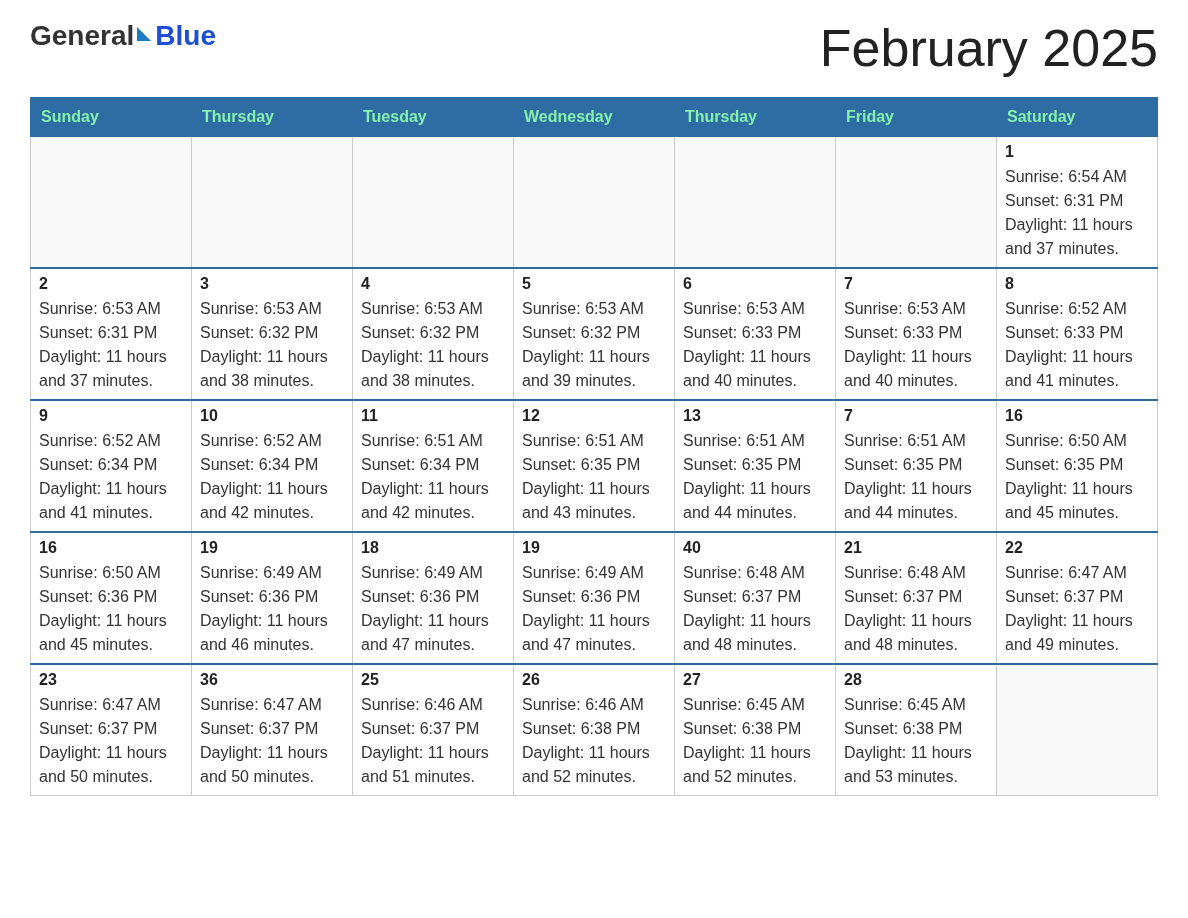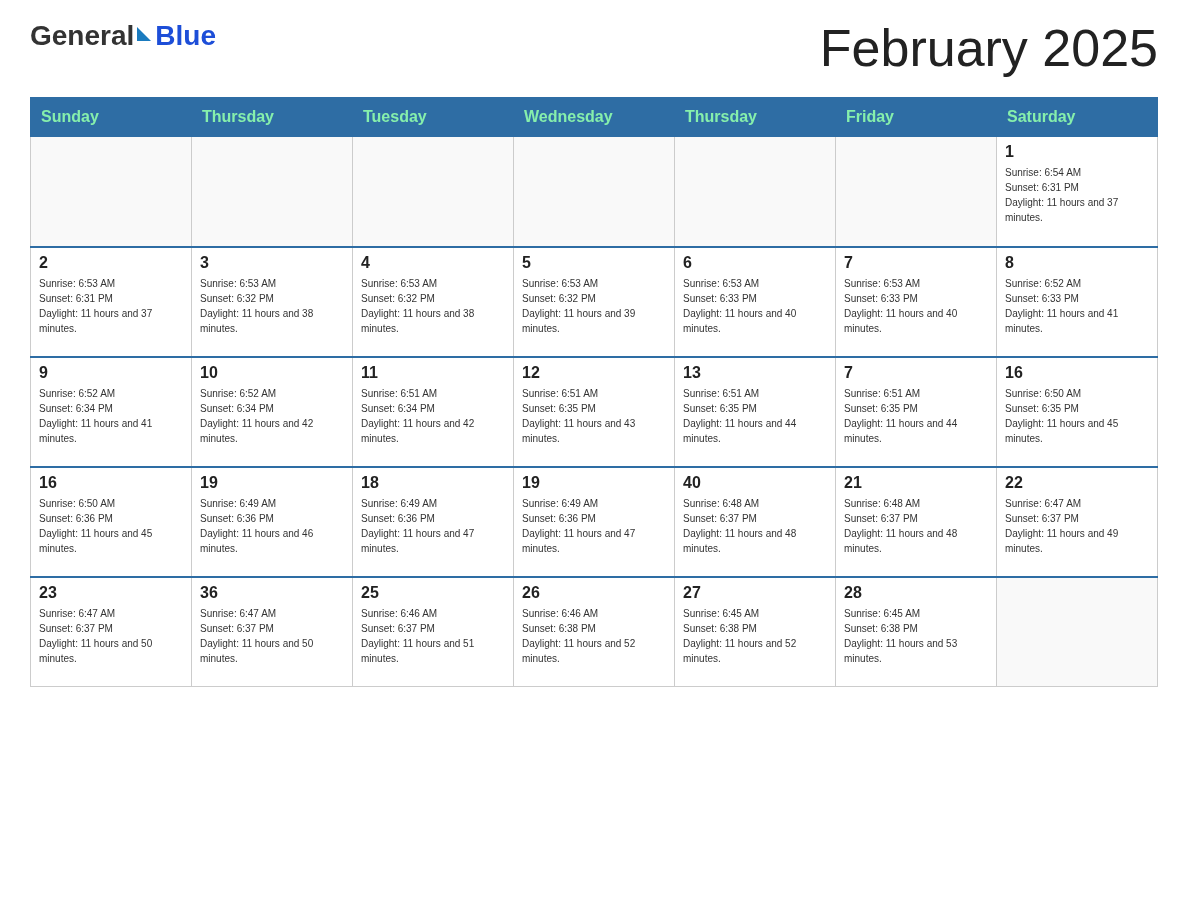--- a/index.html
+++ b/index.html
@@ -83,21 +83,21 @@
       height: 110px;
     }
     .day-number {
       font-size: 16px;
       font-weight: bold;
       color: #222;
       display: block;
       margin-bottom: 4px;
     }
     .day-info {
-      font-size: 10px;
+      font-size: 16px;
       color: #333;
       line-height: 1.5;
     }
     .empty-cell {
       background: #f9f9f9;
     }
     .row-divider td {
       border-top: 2px solid #2e6da4;
     }
   </style>

